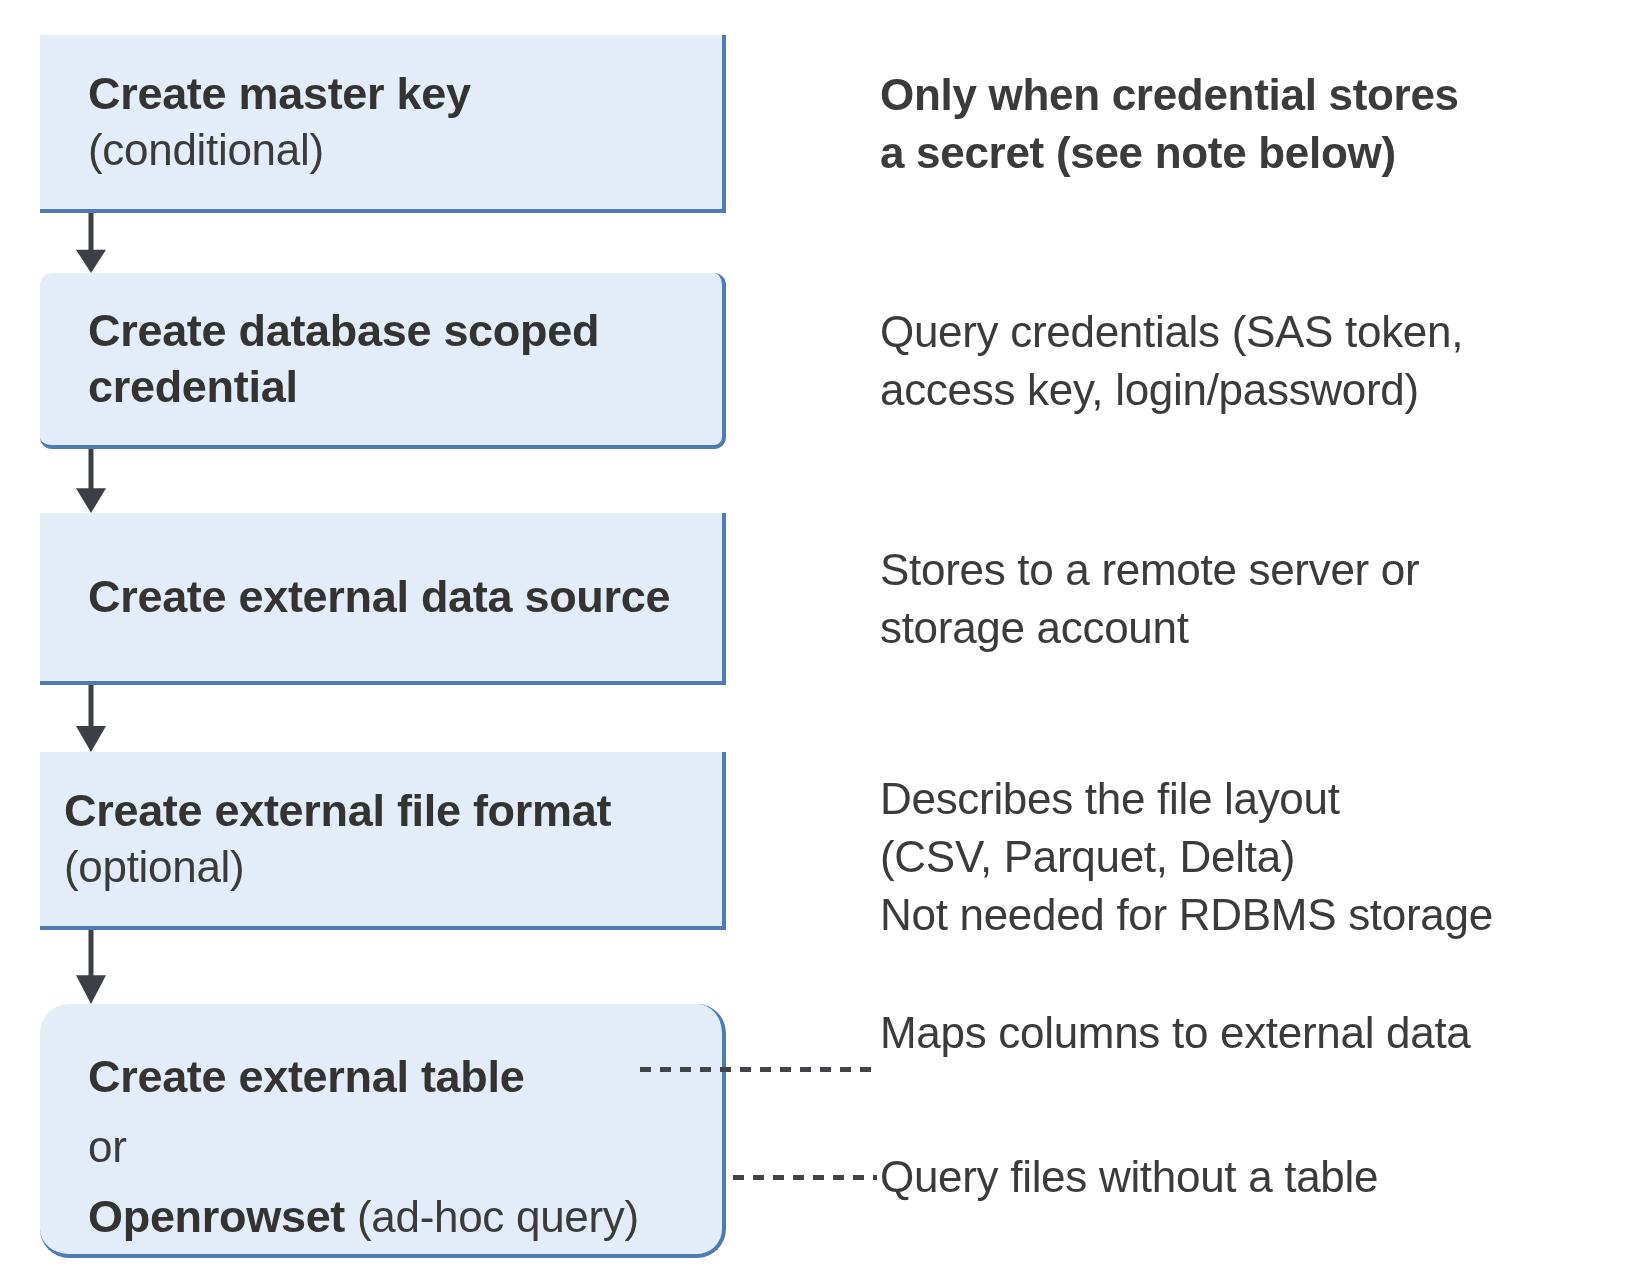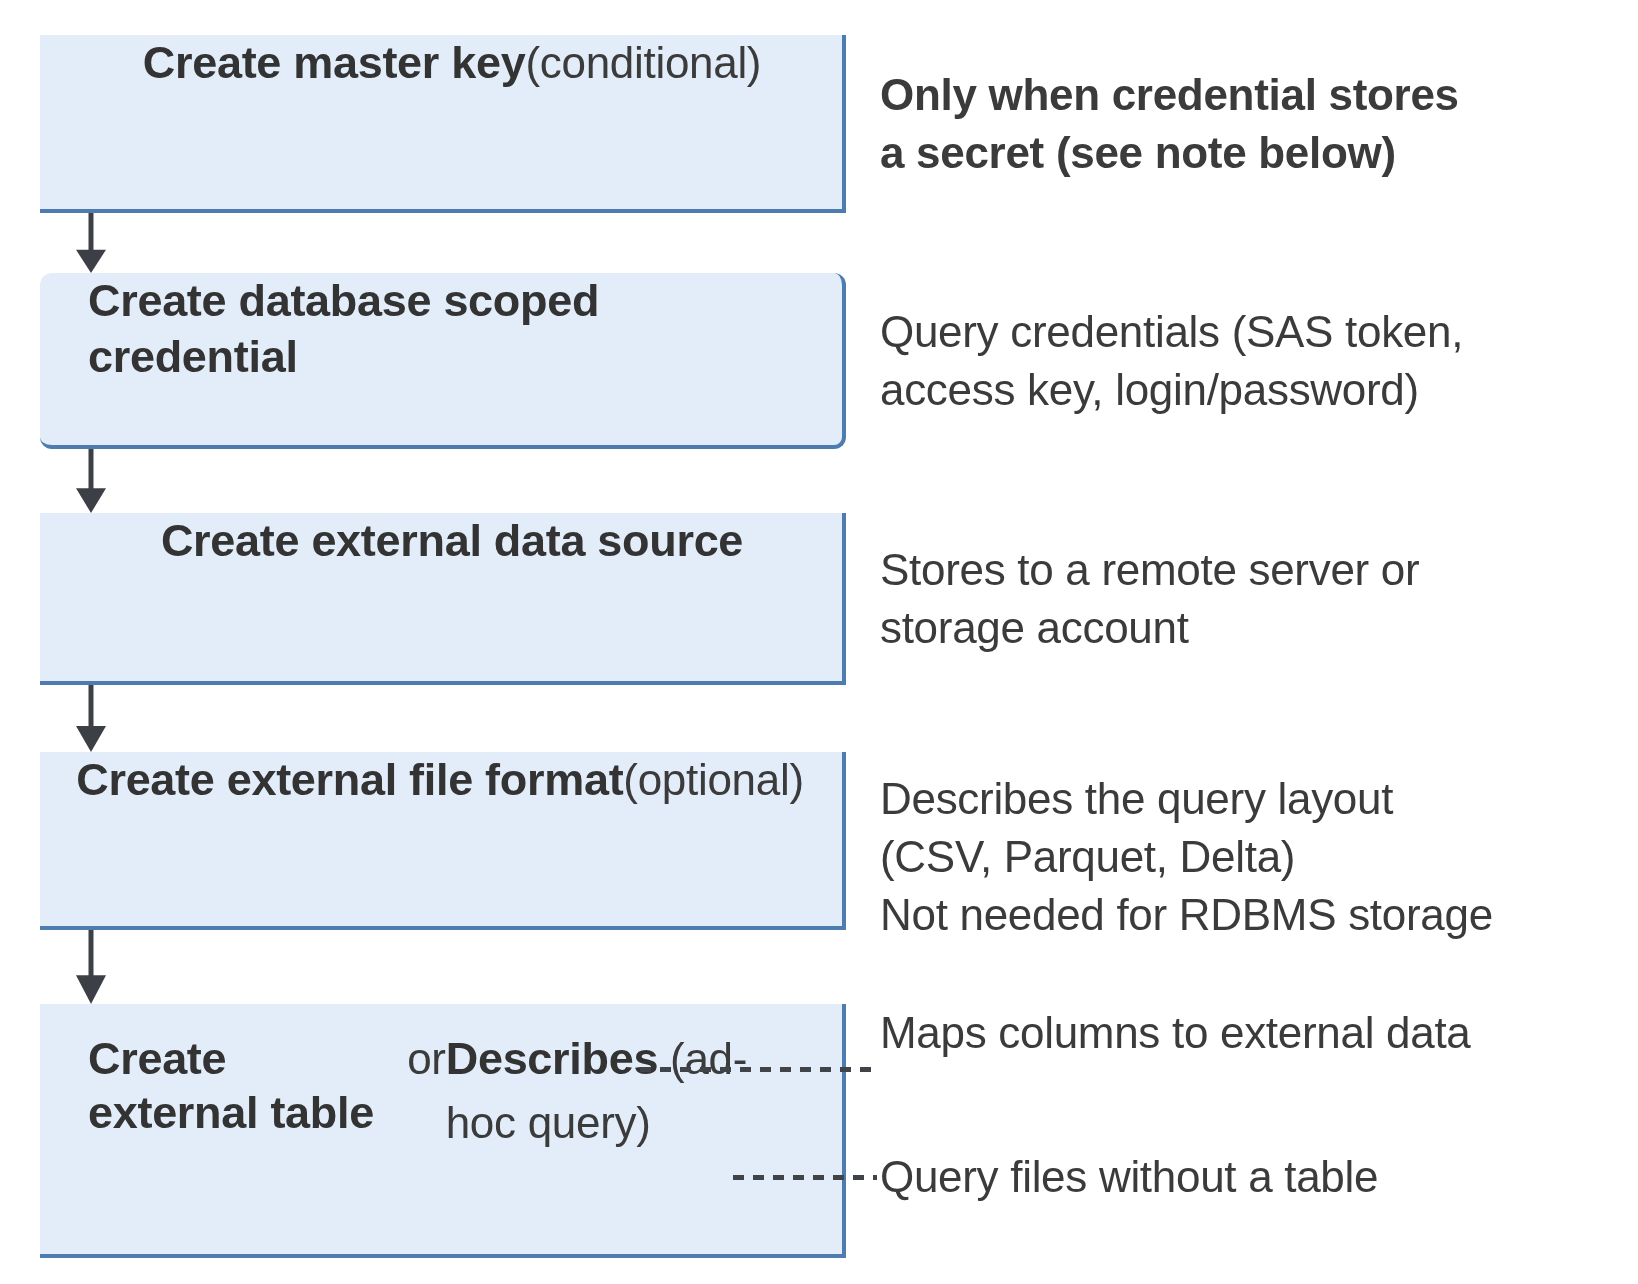--- a/index.html
+++ b/index.html
@@ -12,26 +12,27 @@
     width: 1638px;
     height: 1284px;
     background: #ffffff;
     font-family: "Liberation Sans", sans-serif;
     color: #383838;
     overflow: hidden;
   }
   .box {
     position: absolute;
     left: 40px;
-    width: 806px;
+    width: 686px;
     box-sizing: border-box;
     background: #e3edfa;
     border-right: 4px solid #4e7cb0;
     border-bottom: 4px solid #4e7cb0;
     display: flex;
+    flex-direction: column;
     justify-content: center;
     padding: 0 26px 0 48px;
     letter-spacing: -0.3px;
   }
   .box-title {
     font-weight: bold;
     font-size: 45px;
     line-height: 56px;
     color: #333333;
   }
@@ -47,21 +48,21 @@
   }
   .box-note-inline {
     font-size: 44px;
     color: #3b3b3b;
   }
   .line3 { line-height: 54px; white-space: pre-wrap; }
   #box1 { top: 35px;  height: 178px; }
   #box2 { top: 273px; height: 176px; border-radius: 12px; }
   #box3 { top: 513px; height: 172px; }
   #box4 { top: 752px; height: 178px; padding-left: 24px; }
-  #box5 { top: 1004px; height: 254px; justify-content: center; padding-top: 28px; }
+  #box5 { top: 1004px; height: 254px; justify-content: space-between; padding-top: 46px; border-radius: 29px; }
   #box5 .box-title, #box5 .box-note { line-height: 54px; }
 
   .ann {
     position: absolute;
     left: 880px;
     font-size: 44px;
     line-height: 58px;
     letter-spacing: -0.3px;
     color: #3b3b3b;
     white-space: nowrap;
@@ -135,34 +136,34 @@
   <svg class="arrow" id="arrow3" viewBox="0 0 34 62" preserveAspectRatio="none">
     <line x1="17" y1="0" x2="17" y2="42" stroke="#3c4046" stroke-width="5"></line>
     <polygon points="2,38 32,38 17,62" fill="#3c4046"></polygon>
   </svg>
 
   <div class="box" id="box4">
     <div class="box-title">Create external file format</div>
     <div class="box-note">(optional)</div>
   </div>
   <div class="ann" id="ann4">
-    <div>Describes the query layout</div>
+    <div>Describes the file layout</div>
     <div>(CSV, Parquet, Delta)</div>
     <div>Not needed for RDBMS storage</div>
   </div>
 
   <svg class="arrow" id="arrow4" viewBox="0 0 34 62" preserveAspectRatio="none">
     <line x1="17" y1="0" x2="17" y2="42" stroke="#3c4046" stroke-width="5"></line>
     <polygon points="2,38 32,38 17,62" fill="#3c4046"></polygon>
   </svg>
 
   <div class="box" id="box5">
     <div class="box-title">Create external table</div>
     <div class="box-note">or</div>
-    <div class="line3"><span class="box-title-inline">Describes</span><span class="box-note-inline"> (ad-hoc query)</span></div>
+    <div class="line3"><span class="box-title-inline">Openrowset</span><span class="box-note-inline"> (ad-hoc query)</span></div>
   </div>
 
   <div class="dash" id="dash1"></div>
   <div class="dash" id="dash2"></div>
 
   <div class="ann" id="ann5a">
     <div>Maps columns to external data</div>
   </div>
   <div class="ann" id="ann5b">
     <div>Query files without a table</div>

